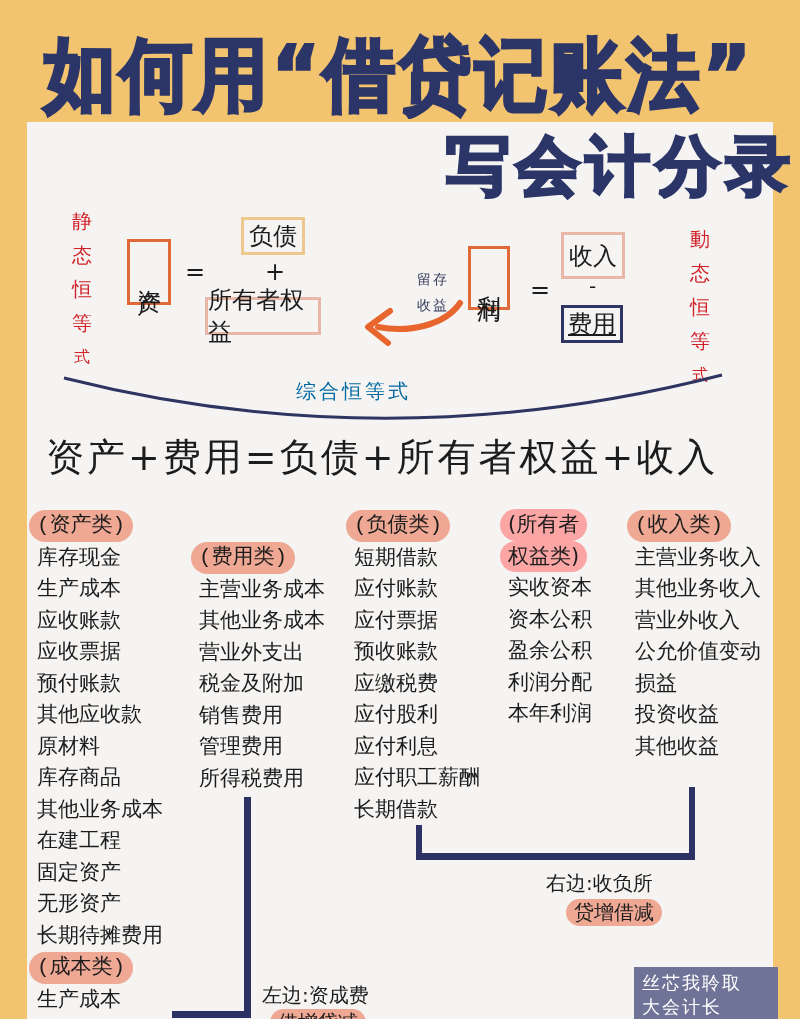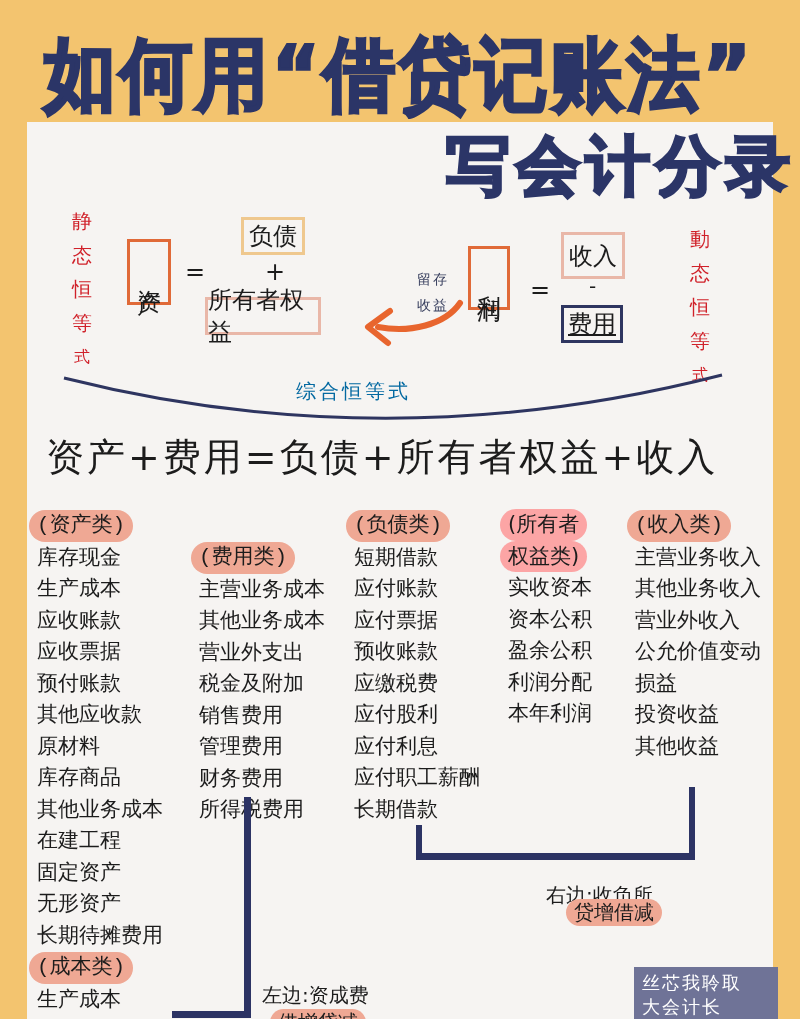--- a/index.html
+++ b/index.html
@@ -100,21 +100,20 @@
 </div>
 
 <div class="abs col" style="left:199px; top:509px;margin-top:32px;">
   <div><span class="pill">(费用类)</span></div>
   <div>主营业务成本</div>
   <div>其他业务成本</div>
   <div>营业外支出</div>
   <div>税金及附加</div>
   <div>销售费用</div>
   <div>管理费用</div>
-  <div>财务费用</div>
   <div>所得税费用</div>
 </div>
 
 <div class="abs col" style="left:354px; top:509px;">
   <div><span class="pill">(负债类)</span></div>
   <div>短期借款</div>
   <div>应付账款</div>
   <div>应付票据</div>
   <div>预收账款</div>
   <div>应缴税费</div>
@@ -145,21 +144,21 @@
   <div>其他收益</div>
 </div>
 
 <div class="abs bar" style="left:244px; top:797px; width:7px; height:220px;"></div>
 <div class="abs bar" style="left:172px; top:1011px; width:79px; height:7px;"></div>
 
 <div class="abs bar" style="left:416px; top:825px; width:6px; height:35px;"></div>
 <div class="abs bar" style="left:416px; top:853px; width:279px; height:7px;"></div>
 <div class="abs bar" style="left:689px; top:787px; width:6px; height:73px;"></div>
 
-<div class="abs note" style="left:546px; top:870px;margin-top:12px;">右边:收负所</div>
+<div class="abs note" style="left:546px; top:870px;">右边:收负所</div>
 <div class="abs note" style="left:552px; top:899px;"><span class="pill" style="margin-left:14px;">贷增借减</span></div>
 
 <div class="abs note" style="left:262px; top:982px;">左边:资成费</div>
 <div class="abs note" style="left:270px; top:1009px;"><span class="pill" style="margin-left:0;">借增贷减</span></div>
 
 <div class="abs watermark">
   <div>丝芯我聆取</div>
   <div>大会计长</div>
 </div>
 

